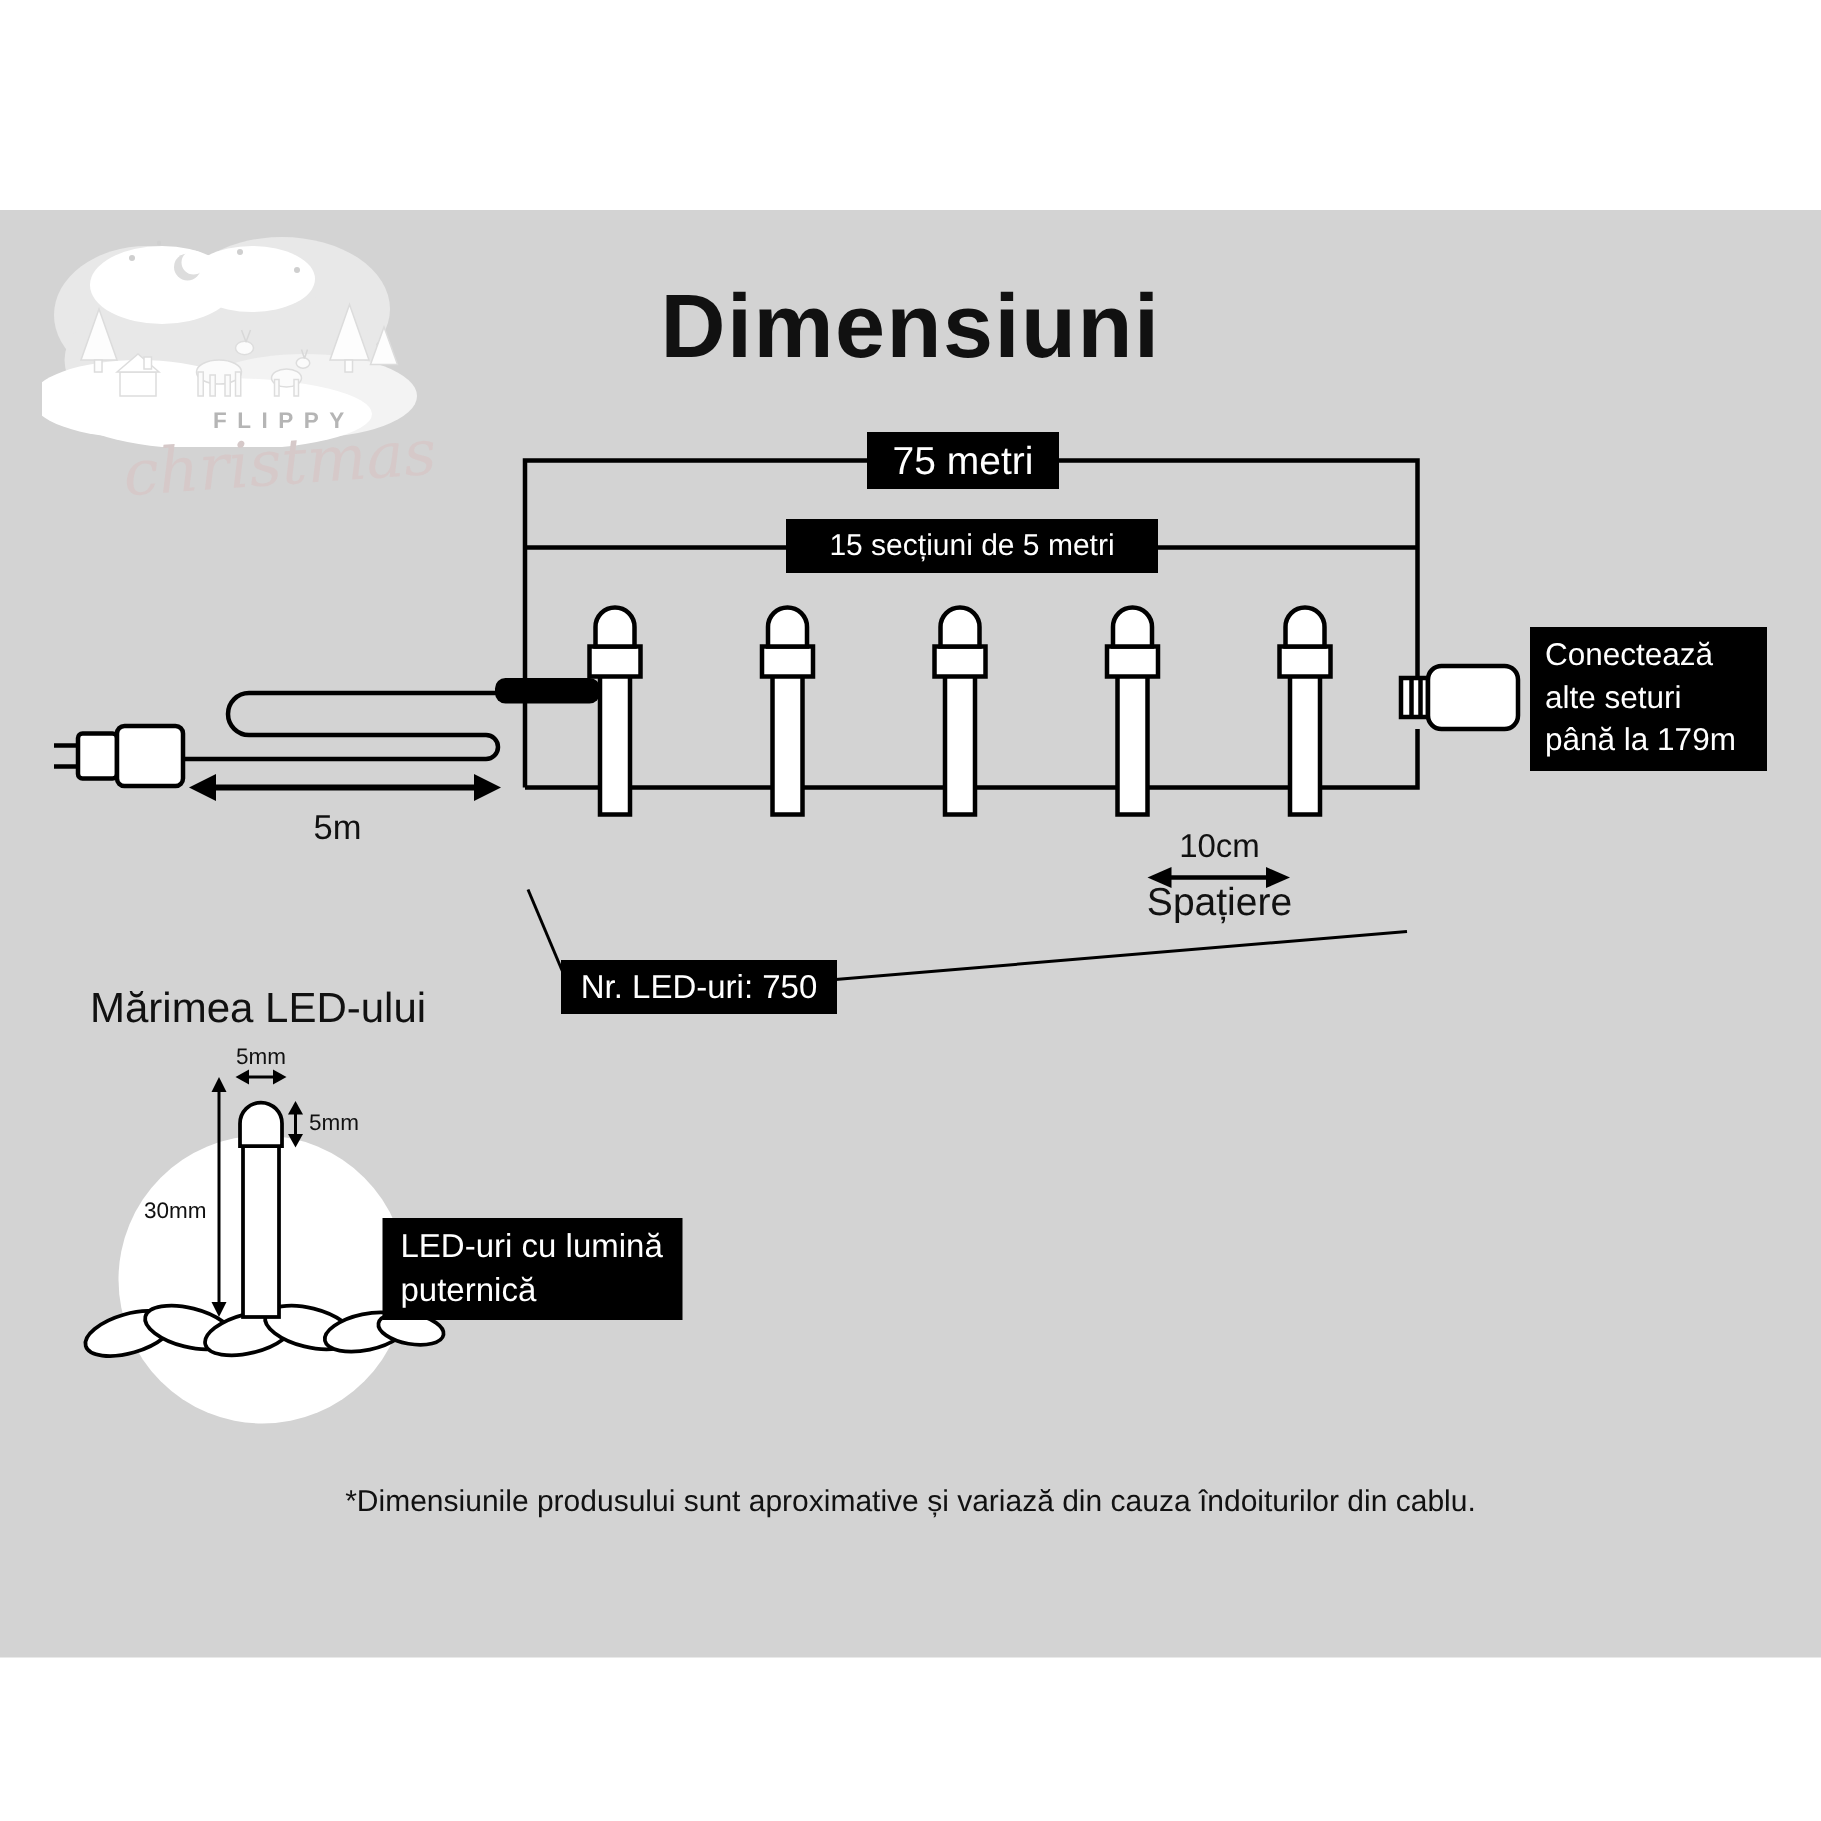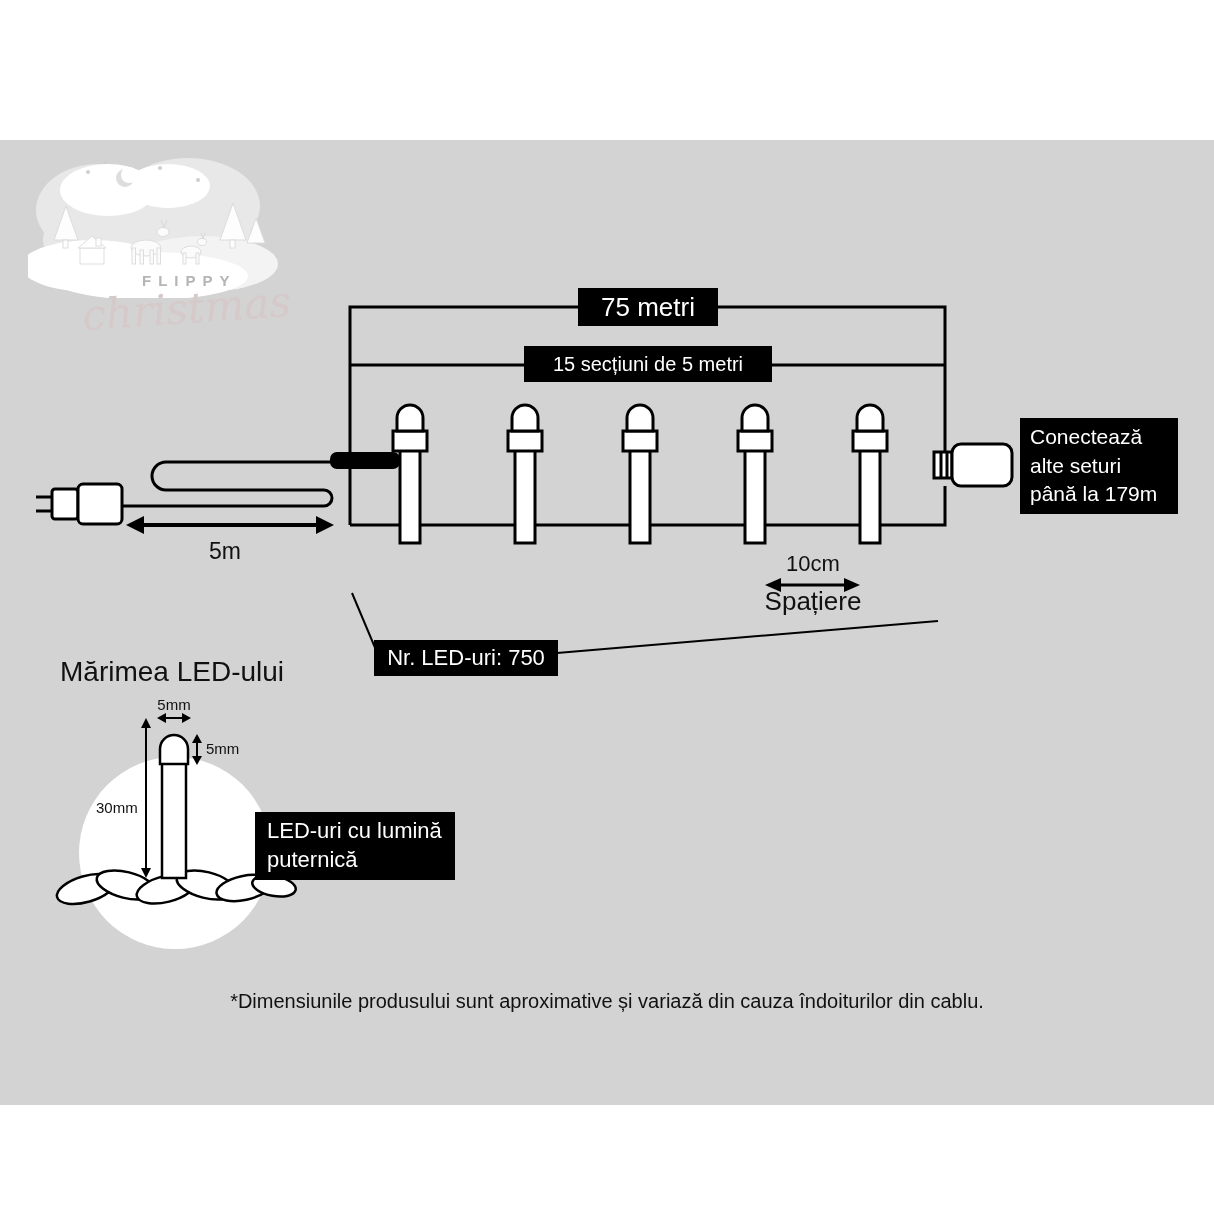--- a/index.html
+++ b/index.html
@@ -4,21 +4,21 @@
 <style>
   html,body{margin:0;padding:0;background:#ffffff;}
   .page{position:relative;width:1214px;height:1214px;background:#ffffff;overflow:hidden;
         font-family:"Liberation Sans",sans-serif;color:#111111;}
   .gray-panel{position:absolute;left:0;top:140px;width:1214px;height:965px;background:#d3d3d3;}
   .overlay{position:absolute;left:0;top:0;width:1214px;height:1214px;pointer-events:none;}
   .abs{position:absolute;}
   .page-title{left:0;top:183px;width:1214px;text-align:center;font-size:60px;font-weight:600;letter-spacing:1px;}
   .black-box{position:absolute;background:#000000;color:#ffffff;display:flex;align-items:center;
              justify-content:center;text-align:center;box-sizing:border-box;}
-  #box-75{left:578px;top:288px;width:140px;height:38px;font-size:26px;}
+  #box-75{left:578px;top:288px;width:128px;height:38px;font-size:26px;}
   #box-15{left:524px;top:346px;width:248px;height:36px;font-size:20px;}
   #box-connect{left:1020px;top:418px;width:158px;height:96px;font-size:21px;justify-content:flex-start;
                text-align:left;padding:6px 10px;line-height:1.35;}
   #box-nr{left:374px;top:640px;width:184px;height:36px;font-size:22px;}
   #box-led-callout{left:255px;top:812px;width:200px;height:68px;font-size:22px;justify-content:flex-start;
                    text-align:left;padding:4px 0 4px 12px;line-height:1.3;}
   .lbl{position:absolute;}
   #lbl-5m{left:165px;top:538px;width:120px;text-align:center;font-size:23px;}
   #lbl-10cm{left:763px;top:551px;width:100px;text-align:center;font-size:22px;}
   #lbl-spatiere{left:755px;top:586px;width:116px;text-align:center;font-size:26px;}
@@ -86,20 +86,21 @@
         <rect x="155" y="105" width="3" height="11"></rect>
         <rect x="168" y="105" width="3" height="11"></rect>
         <ellipse cx="174" cy="94" rx="4.5" ry="3.5"></ellipse>
         <path d="M175 91 l2 -6 M175 91 l-2 -6" stroke="#d8d8d8" fill="none"></path>
       </g>
     </svg>
     <div class="lbl" id="brand-top">FLIPPY</div>
     <div class="lbl" id="brand-script">christmas</div>
   </div>
 
+  <div class="abs page-title">Dimensiuni</div>
 
   <svg class="overlay" viewBox="0 0 1214 1214">
 
     <g stroke="#000000" stroke-width="3" fill="none">
       <path d="M350 525 V307 H945 V452"></path>
       <path d="M350 365 H945"></path>
       <path d="M350 525 H945 V486"></path>
       <path d="M345 462 H166 A14 14 0 0 0 166 490 H324 A8 8 0 0 1 324 506 H120"></path>
     </g>
 

